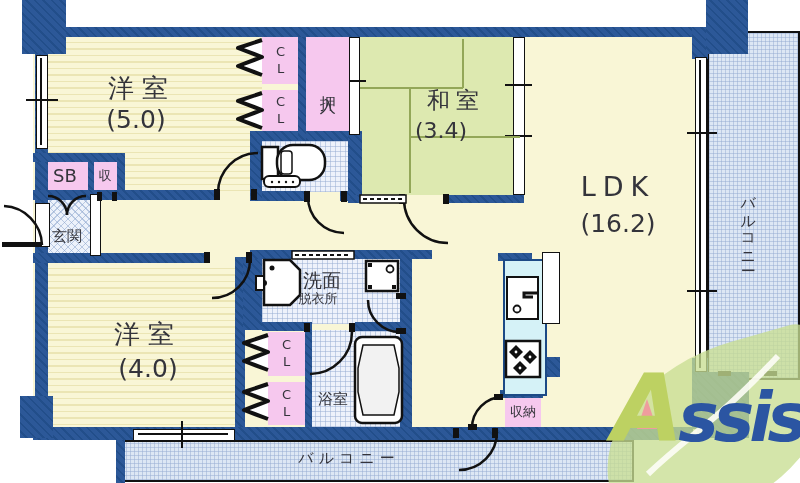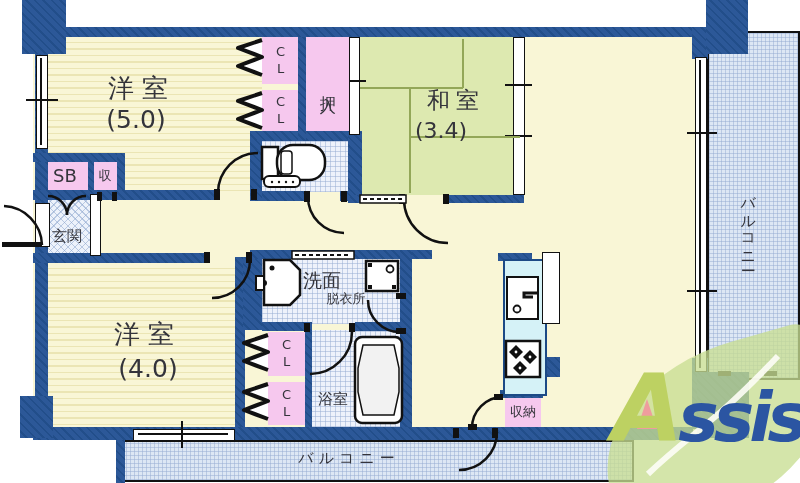--- a/index.html
+++ b/index.html
@@ -238,30 +238,32 @@
         <rect x="764" y="371" width="13" height="5"></rect>
     </g>
   </svg>
 
   <div class="lbl" style="left:142px;top:88px;font-size:26px;letter-spacing:8px;">洋室</div>
   <div class="lbl" style="left:136px;top:120px;font-size:25px;">(5.0)</div>
   <div class="lbl" style="left:148px;top:334px;font-size:26px;letter-spacing:8px;">洋室</div>
   <div class="lbl" style="left:148px;top:369px;font-size:25px;">(4.0)</div>
   <div class="lbl" style="left:456px;top:101px;font-size:23px;letter-spacing:6px;">和室</div>
   <div class="lbl" style="left:441px;top:131px;font-size:22px;">(3.4)</div>
+  <div class="lbl" style="left:618px;top:187px;font-size:27px;letter-spacing:7px;">LDK</div>
+  <div class="lbl" style="left:618px;top:224px;font-size:25px;">(16.2)</div>
   <div class="lbl vert" style="left:280px;top:61px;font-size:13px;" title="CL"><span>CL</span></div>
   <div class="lbl vert" style="left:280px;top:111px;font-size:13px;"><span>CL</span></div>
   <div class="lbl vert" style="left:286px;top:354px;font-size:13px;"><span>CL</span></div>
   <div class="lbl vert" style="left:286px;top:404px;font-size:13px;"><span>CL</span></div>
   <div class="lbl vert" style="left:328px;top:85px;font-size:16px;">押入</div>
   <div class="lbl" style="left:65px;top:176px;font-size:18px;">SB</div>
   <div class="lbl" style="left:105px;top:176px;font-size:13px;">収</div>
   <div class="lbl" style="left:67px;top:236px;font-size:15px;">玄関</div>
   <div class="lbl" style="left:322px;top:280px;font-size:19px;">洗面</div>
-  <div class="lbl" style="left:318px;top:299px;font-size:13px;margin-left:28px;">脱衣所</div>
+  <div class="lbl" style="left:318px;top:299px;font-size:13px;">脱衣所</div>
   <div class="lbl" style="left:333px;top:399px;font-size:15px;"><span>浴室</span></div>
   <div class="lbl" style="left:523px;top:412px;font-size:13px;">収納</div>
   <div class="lbl" style="left:349px;top:458px;font-size:15px;letter-spacing:5px;z-index:8;">バルコニー</div>
   <div class="lbl vert" style="left:748px;top:225px;font-size:15px;">バルコニー</div>
 
   <div class="abs" id="leaf"></div>
   <svg class="abs" id="leafvein" style="left:0;top:0;" width="800" height="483">
     <path d="M 648,474 C 692,432 712,426 778,356" fill="none" stroke="#fdfdf6" stroke-width="6" opacity=".9"></path>
   </svg>
   <div class="abs" id="a-tri"></div>

